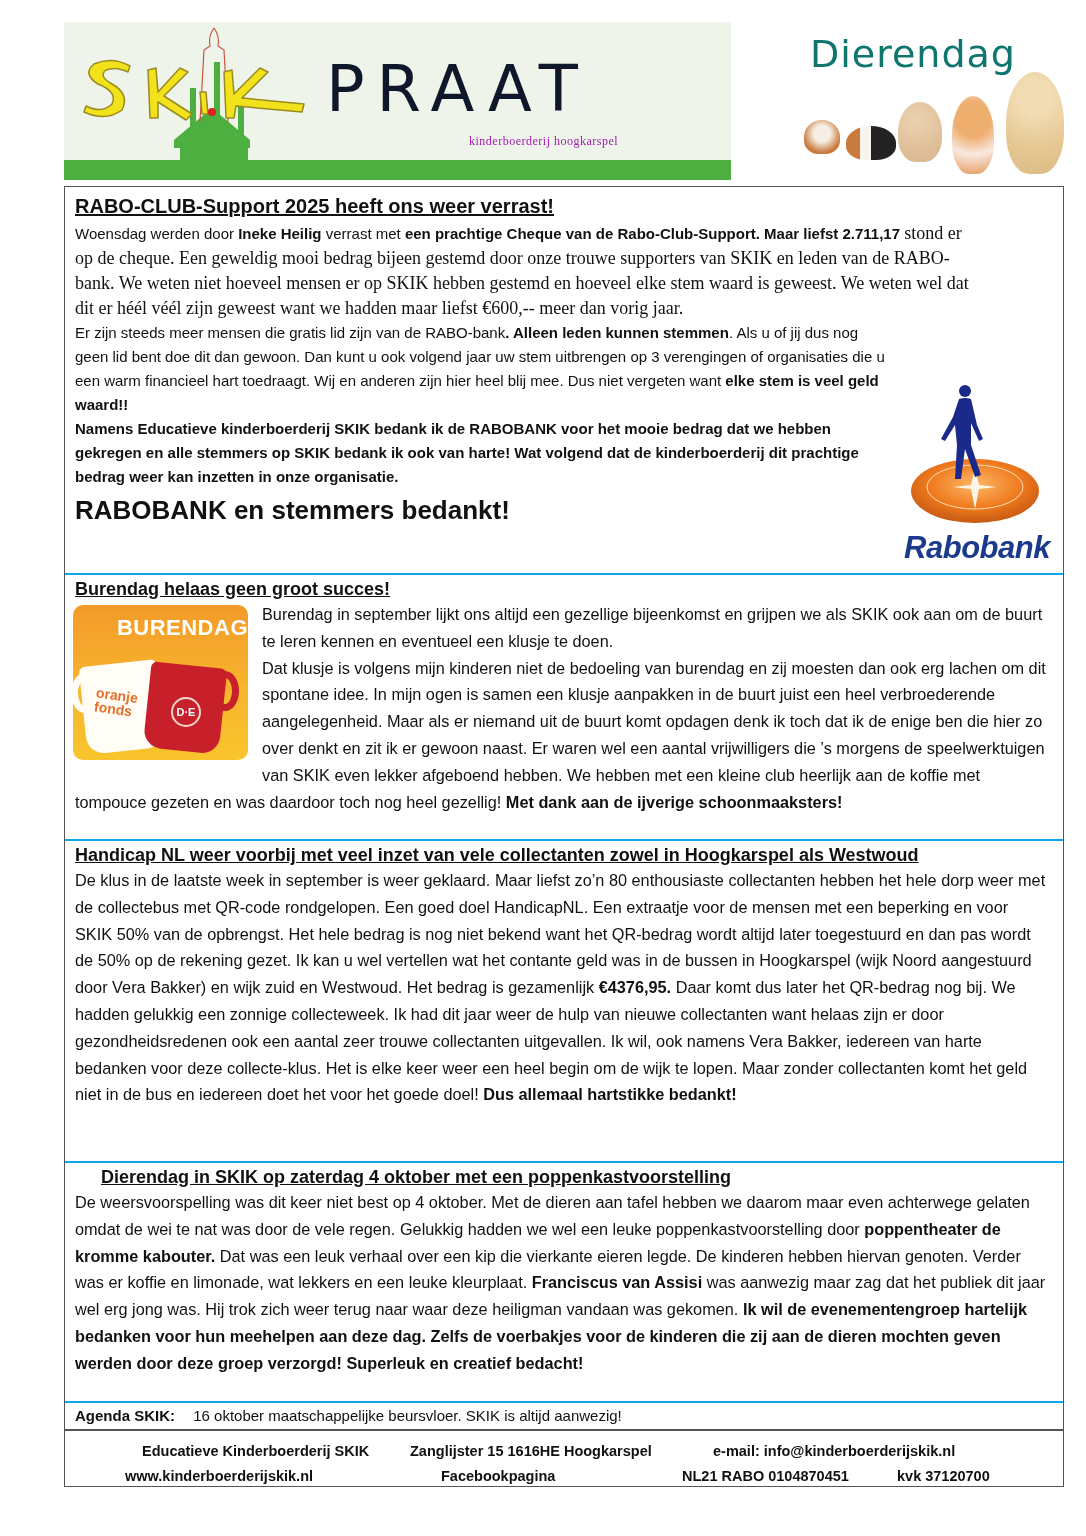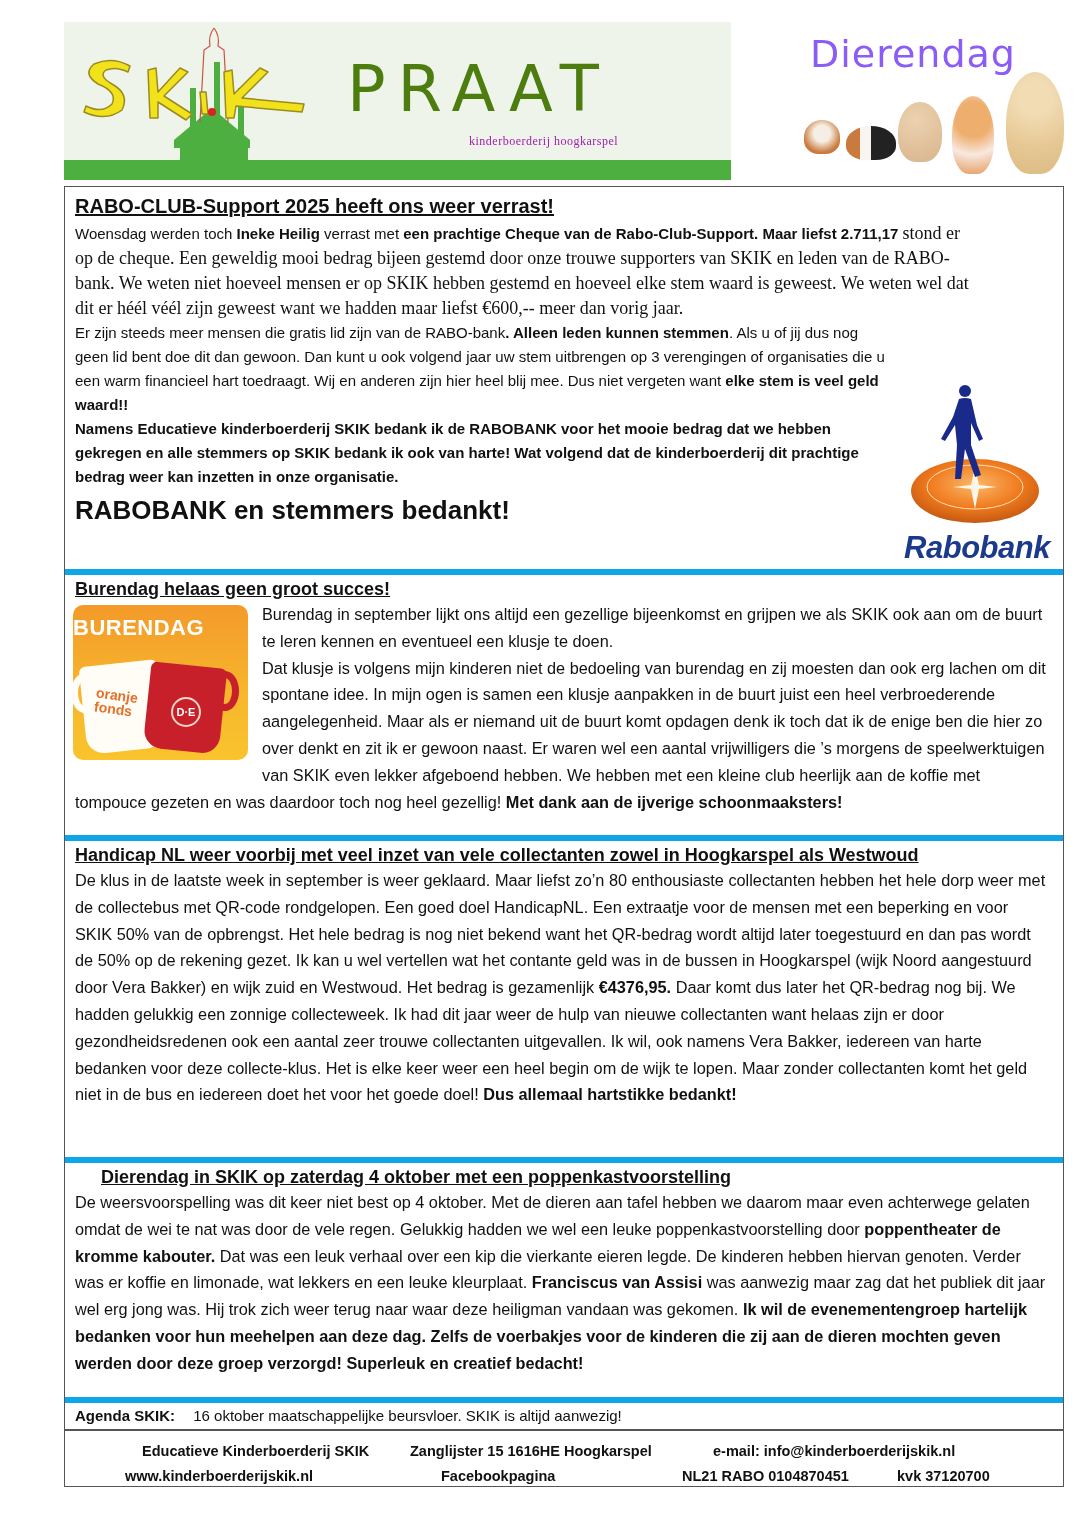--- a/index.html
+++ b/index.html
@@ -14,59 +14,59 @@
   .masthead .bottom-bar { position: absolute; left: 0; right: 0; bottom: 0; height: 20px; background: #4caf3f; }
   .masthead .tower-base { position: absolute; left: 116px; bottom: 20px; width: 68px; height: 14px; background: #4caf3f; }
   .masthead .roof {
     position: absolute; left: 110px; top: 86px; width: 76px; height: 40px;
     background: #4caf3f; clip-path: polygon(50% 0, 100% 80%, 100% 100%, 0 100%, 0 80%);
   }
   .masthead .post { position: absolute; width: 6px; height: 60px; background: #4caf3f; top: 66px; }
   .masthead svg.skik { position: absolute; left: 8px; top: 0; }
   .masthead .praat {
     position: absolute; left: 262px; top: 30px; font-family: "DejaVu Sans", sans-serif;
-    font-weight: 200; font-size: 64px; letter-spacing: 12px; color: #4d7c0f;
-    -webkit-text-stroke: 0; font-weight: normal; margin-left: 21px;
+    font-weight: 200; font-size: 64px; letter-spacing: 12px; color: #0f172a;
+    -webkit-text-stroke: 0; font-weight: normal;
   }
   .masthead .subtitle {
     position: absolute; left: 405px; top: 112px; font-family: Liberation Serif, serif;
     font-size: 12px; color: #a21caf; letter-spacing: 0.5px;
   }
 
   .dierendag-banner { position: absolute; left: 786px; top: 22px; width: 290px; height: 156px; background: #fff; }
   .dierendag-banner .title {
-    position: absolute; left: 24px; top: 10px; font-size: 38px; color: #8b5cf6;
+    position: absolute; left: 24px; top: 10px; font-size: 38px; color: #0f766e;
     font-family: "DejaVu Sans", sans-serif; letter-spacing: 1px;
   }
   .animal { position: absolute; border-radius: 50% 50% 40% 40%; }
 
   
   .frame { position: absolute; left: 64px; top: 186px; width: 1000px; height: 1301px; border: 1.5px solid #555; }
-  .section { position: absolute; left: 0; width: 100%; border-bottom: 6px solid #0ea5e9; padding: 0 0 0 10px; }
+  .section { position: absolute; left: 0; width: 100%; border-bottom: 2px solid #0ea5e9; padding: 0 0 0 10px; }
   .section:last-child { border-bottom: none; }
 
   .h-title { font-family: "Liberation Sans", sans-serif; font-weight: bold; text-decoration: underline; font-size: 18px; line-height: 24px; }
   .h-title.big { font-size: 20px; line-height: 30px; }
   .p { font-family: "Liberation Sans", sans-serif; font-size: 16.3px; line-height: 26.8px; }
   .p.sm { font-size: 15px; line-height: 24px; }
   .serif { font-family: "Liberation Serif", serif; font-size: 18px; line-height: 25px; }
   b { font-weight: bold; }
 
   .bigthanks { font-family: "Liberation Sans", sans-serif; font-weight: bold; font-size: 26px; line-height: 34px; margin-top: 4px; }
 
   
   .rabo-logo { position: absolute; right: 6px; top: 192px; width: 160px; height: 195px; }
   .rabo-word { position: absolute; left: 0; bottom: 8px; width: 100%; text-align: center; color: #1c3a8c; font-weight: bold; font-style: italic; font-size: 31px; font-family: "Liberation Sans", sans-serif; letter-spacing: -0.5px; }
 
   
   .burendag-logo {
     float: left; width: 175px; height: 155px; margin: 4px 14px 4px -2px; border-radius: 10px;
     background: linear-gradient(180deg, #f39a2a 0%, #f7b52c 55%, #f9c42d 100%); position: relative; overflow: hidden;
   }
-  .burendag-logo .bl-title { position: absolute; left: 0; right: 0; top: 10px; text-align: left; color: #fff; font-weight: bold; font-size: 22px; letter-spacing: 0.5px; }
+  .burendag-logo .bl-title { position: absolute; left: 0; right: 0; top: 10px; text-align: right; color: #fff; font-weight: bold; font-size: 22px; letter-spacing: 0.5px; }
   .mug { position: absolute; }
   .mug-white { left: 10px; top: 58px; width: 78px; height: 88px; background: #fffdf6; border-radius: 6px 6px 18px 18px; transform: rotate(-6deg); }
   .mug-red { left: 74px; top: 60px; width: 76px; height: 86px; background: #c8202a; border-radius: 6px 6px 18px 18px; transform: rotate(6deg); }
   .mug-handle-w { left: -2px; top: 68px; width: 28px; height: 40px; border: 7px solid #fffdf6; border-radius: 50%; }
   .mug-handle-r { left: 138px; top: 66px; width: 28px; height: 40px; border: 7px solid #c8202a; border-radius: 50%; }
   .oranje-txt { position: absolute; left: 22px; top: 84px; color: #e5702a; font-weight: bold; font-size: 14px; line-height: 14px; transform: rotate(8deg); }
   .de-badge { position: absolute; left: 98px; top: 92px; width: 30px; height: 30px; border: 2px solid #f6d6c8; border-radius: 50%; color: #fff; font-size: 11px; text-align: center; line-height: 26px; font-weight: bold; }
 
   
   .footer { font-family: "Liberation Sans", sans-serif; font-weight: bold; font-size: 14.5px; line-height: 25px; color: #111; }
@@ -104,21 +104,21 @@
   <div class="animal" style="left:112px; top:80px; width:44px; height:60px; background:radial-gradient(circle at 40% 30%, #ecd2b0, #d8b48c);"></div>
   <div class="animal" style="left:166px; top:74px; width:42px; height:78px; background:radial-gradient(circle at 50% 30%, #eeae6e 30%, #f8e8e0 60%, #e49a5a);"></div>
   <div class="animal" style="left:220px; top:50px; width:58px; height:102px; background:radial-gradient(circle at 50% 25%, #f2dcb4 20%, #e6c894 60%, #dcbc84);"></div>
 </div>
 
 <div class="frame">
 
   <div class="section" style="top:0; height:388px;">
     <div class="h-title big" style="margin-top:4px;">RABO-CLUB-Support 2025 heeft ons weer verrast!</div>
     <div class="p sm" style="width:900px;">
-      <span><span>Woensdag werden toch </span><b>Ineke Heilig</b><span> verrast met </span><b>een prachtige Cheque van de Rabo-Club-Support. Maar liefst 2.711,17</b></span>
+      <span><span>Woensdag werden door </span><b>Ineke Heilig</b><span> verrast met </span><b>een prachtige Cheque van de Rabo-Club-Support. Maar liefst 2.711,17</b></span>
       <span class="serif">stond er op de cheque. Een geweldig mooi bedrag bijeen gestemd door onze trouwe supporters van SKIK en leden van de RABO-bank. We weten niet hoeveel mensen er op SKIK hebben gestemd en hoeveel elke stem waard is geweest. We weten wel dat dit er héél véél zijn geweest want we hadden maar liefst €600,-- meer dan vorig jaar.</span>
     </div>
     <div class="p sm" style="width:820px;"><span>Er zijn steeds meer mensen die gratis lid zijn van de RABO-bank</span><b>. Alleen leden kunnen stemmen</b><span>. Als u of jij dus nog geen lid bent doe dit dan gewoon. Dan kunt u ook volgend jaar uw stem uitbrengen op 3 verengingen of organisaties die u een warm financieel hart toedraagt. Wij en anderen zijn hier heel blij mee.  Dus niet vergeten want </span><b>elke stem is veel geld waard!!</b></div>
     <div class="p sm" style="width:820px; font-weight:bold;">Namens Educatieve kinderboerderij SKIK bedank ik de RABOBANK voor het mooie bedrag dat we hebben gekregen en alle stemmers op SKIK bedank ik ook van harte! Wat volgend dat de kinderboerderij dit prachtige bedrag weer kan inzetten in onze organisatie.</div>
     <div class="bigthanks">RABOBANK en stemmers bedankt!</div>
 
     <div class="rabo-logo">
       <svg width="160" height="150" viewBox="0 0 160 150">
         <defs>
           <radialGradient id="disc" cx="50%" cy="40%" r="60%">

